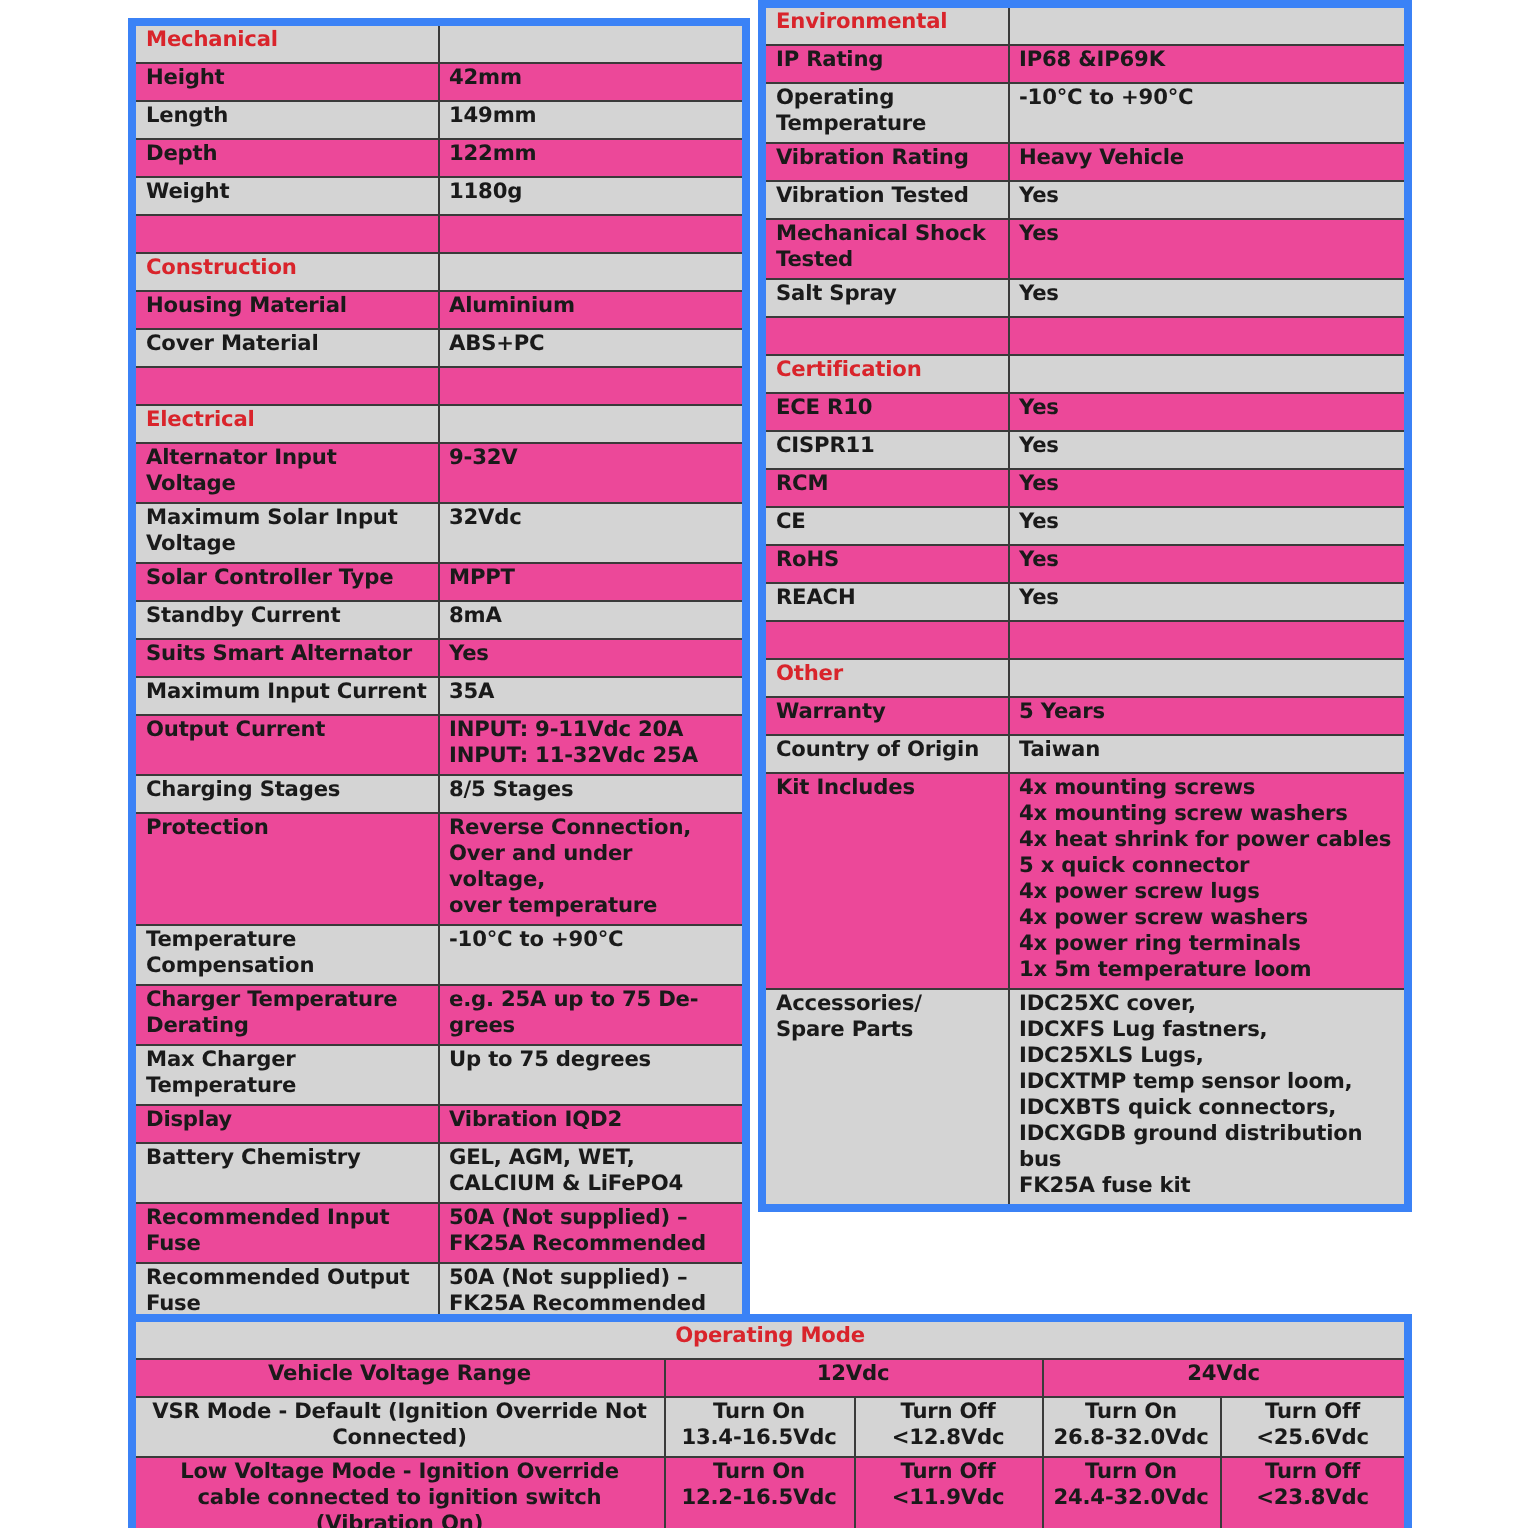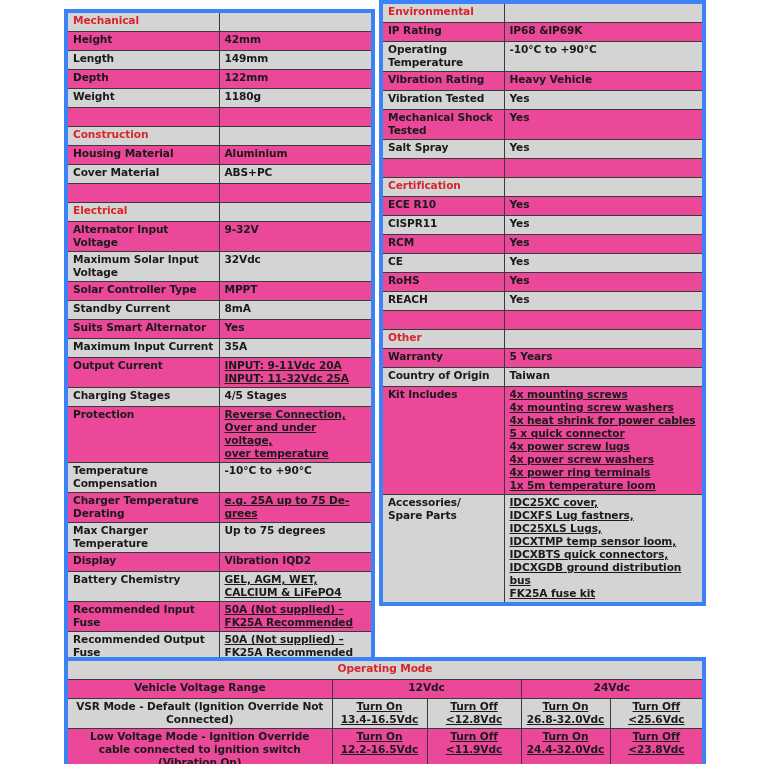--- a/index.html
+++ b/index.html
@@ -9,21 +9,21 @@
   td { border: 1px solid #3a3a3a; padding: 1px 5px 2px 5px; vertical-align: top;
        font-size: 10.6px; line-height: 13px; letter-spacing: -0.1px; }
   tr.grey td { background: #d4d4d4; }
   tr.white td { background: #ec4899; }
   td.head { color: #d9242b; }
   tr.blank td { height: 15px; }
   .outer { border: 4px solid #3b82f6; }
   #left { left: 64px; top: 9px; width: 307px; }
   #right { left: 379px; top: 0; width: 323px; }
   #bottom { left: 64px; top: 657px; width: 638px; text-align: center; }
-  .pre { white-space: pre-line; text-decoration: underline; }
+  .pre { white-space: pre-line; }
   .row td { height: 15px; }
 </style>
 </head>
 <body>
 
 <table id="left" class="outer">
   <colgroup>
       <col style="width:153px">
       <col style="width:154px">
     </colgroup>
@@ -98,21 +98,21 @@
         <td>Maximum Input Current</td>
         <td>35A</td>
       </tr>
     <tr class="white row">
         <td>Output Current</td>
         <td class="pre">INPUT: 9-11Vdc 20A
 INPUT: 11-32Vdc 25A</td>
       </tr>
     <tr class="grey row">
         <td>Charging Stages</td>
-        <td>4/5 Stages</td>
+        <td>8/5 Stages</td>
       </tr>
     <tr class="white row">
         <td>Protection</td>
         <td class="pre">Reverse Connection,
 Over and under voltage,
 over temperature</td>
       </tr>
     <tr class="grey row">
         <td>Temperature Compensation</td>
         <td>-10°C to +90°C</td>

